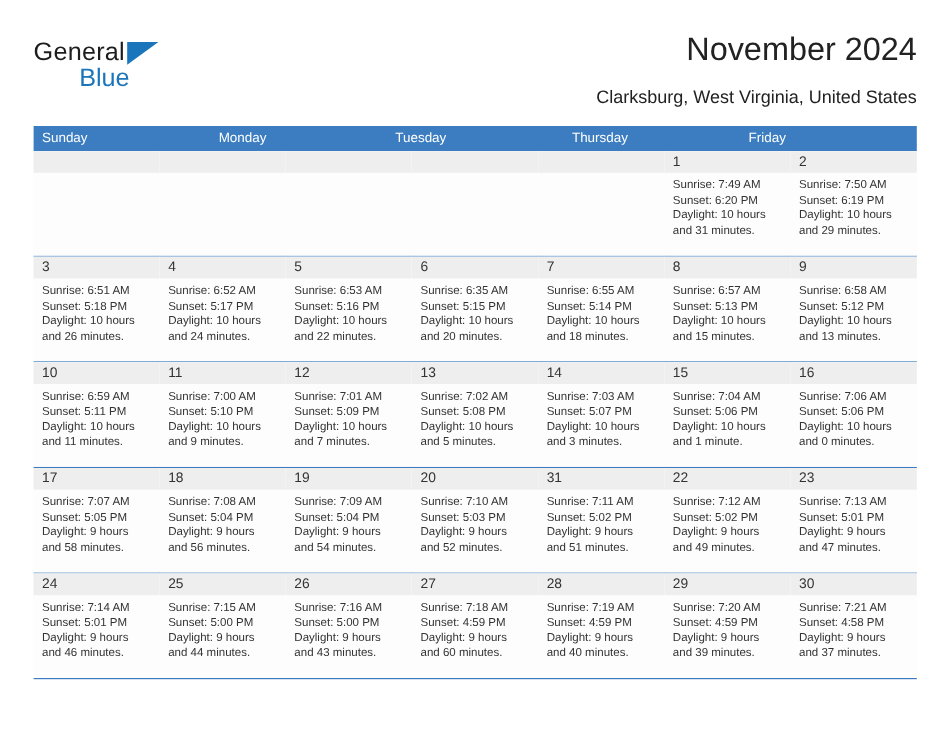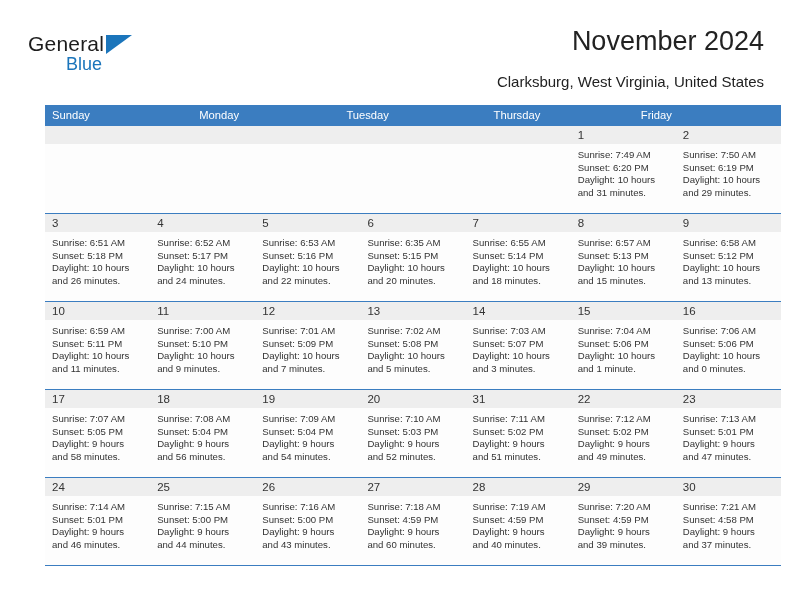--- a/index.html
+++ b/index.html
@@ -51,21 +51,21 @@
     top: 3px;
     width: 0;
     height: 0;
     border-left: 26px solid #1b75bb;
     border-bottom: 19px solid transparent;
   }
   .brand-blue {
     position: absolute;
     left: 38px;
     top: 22px;
-    font-size: 18px;
+    font-size: 21px;
     color: #1b75bb;
     font-family: "Liberation Sans", sans-serif;
   }
   .title {
     position: absolute;
     right: 0;
     top: 0;
     font-size: 27px;
     color: #222222;
     font-weight: normal;
@@ -82,21 +82,20 @@
     white-space: nowrap;
     text-align: right;
   }
 
   
   .calendar {
     position: absolute;
     left: 28px;
     top: 105px;
     width: 736px;
-    margin-left: 17px;
   }
   .weekday-row {
     display: flex;
     background: #3b7dc0;
     height: 21px;
   }
   .weekday {
     flex: 1 1 0;
     color: #ffffff;
     font-size: 11.2px;

